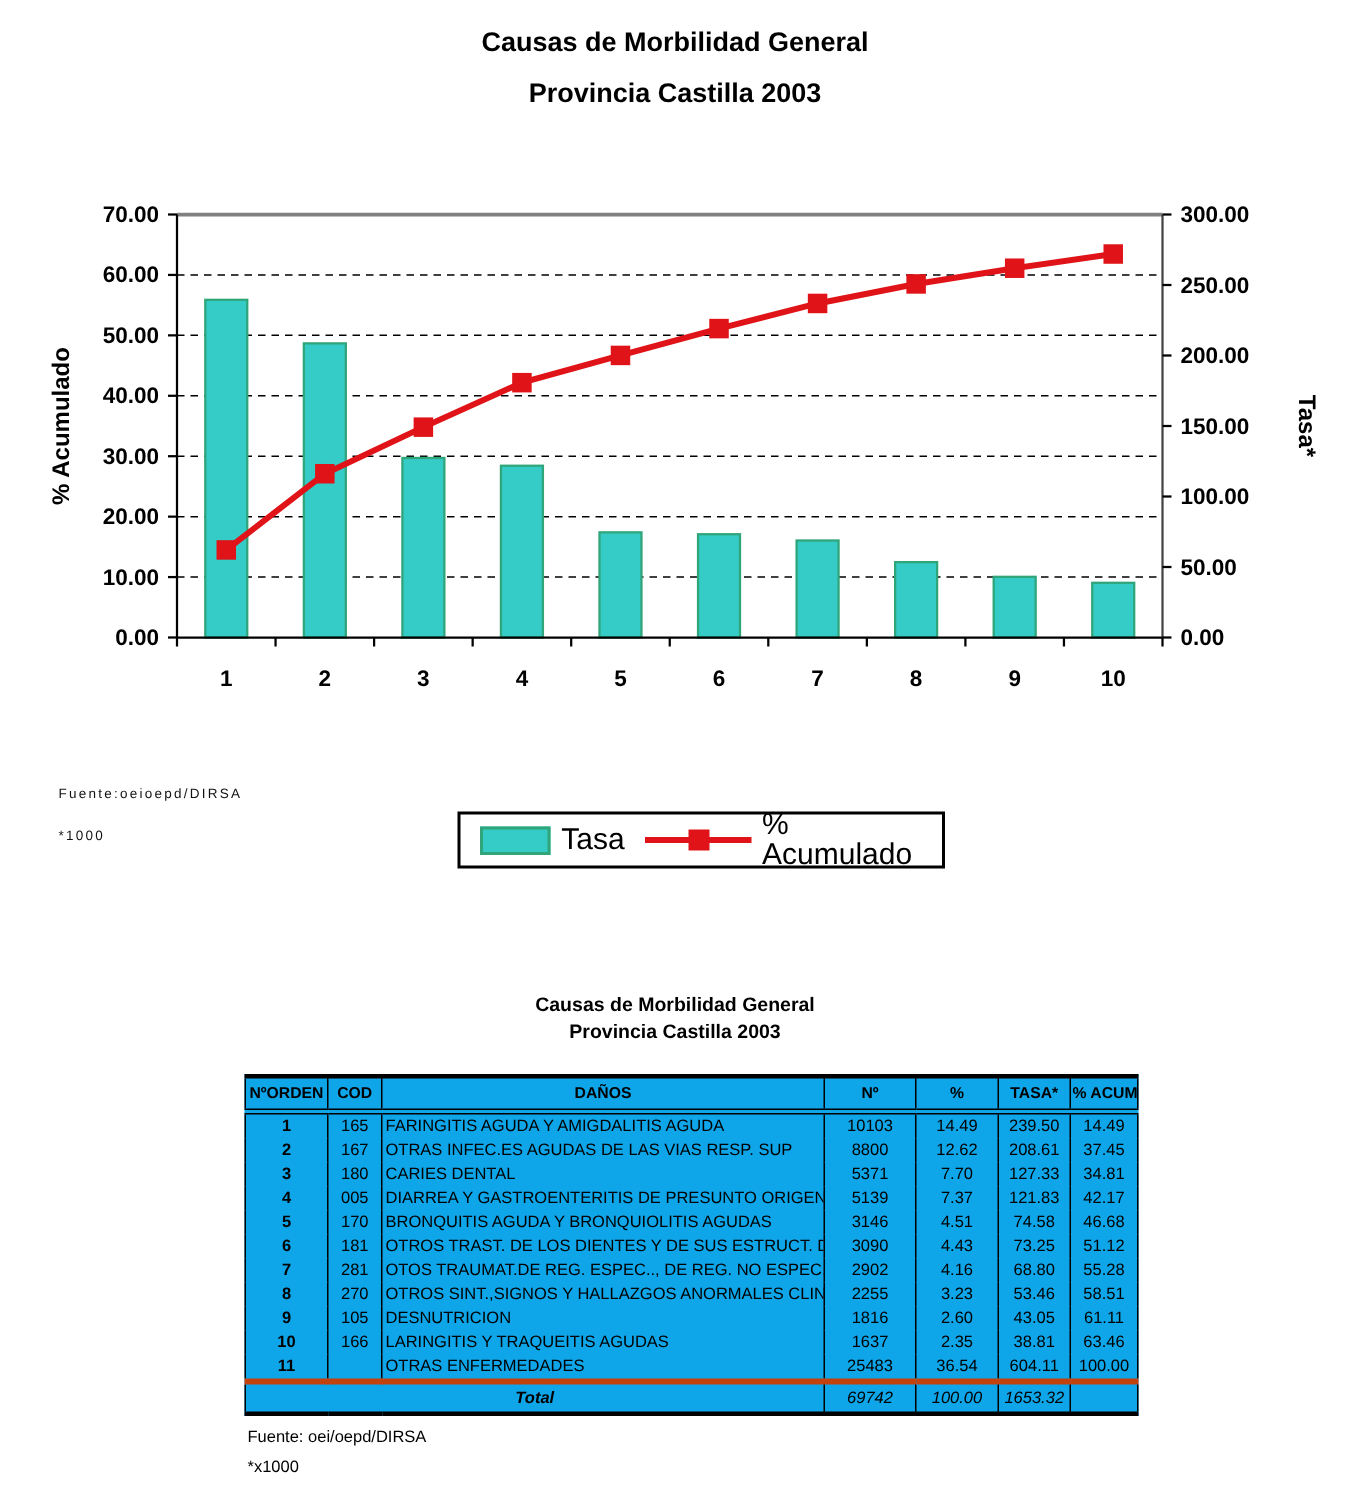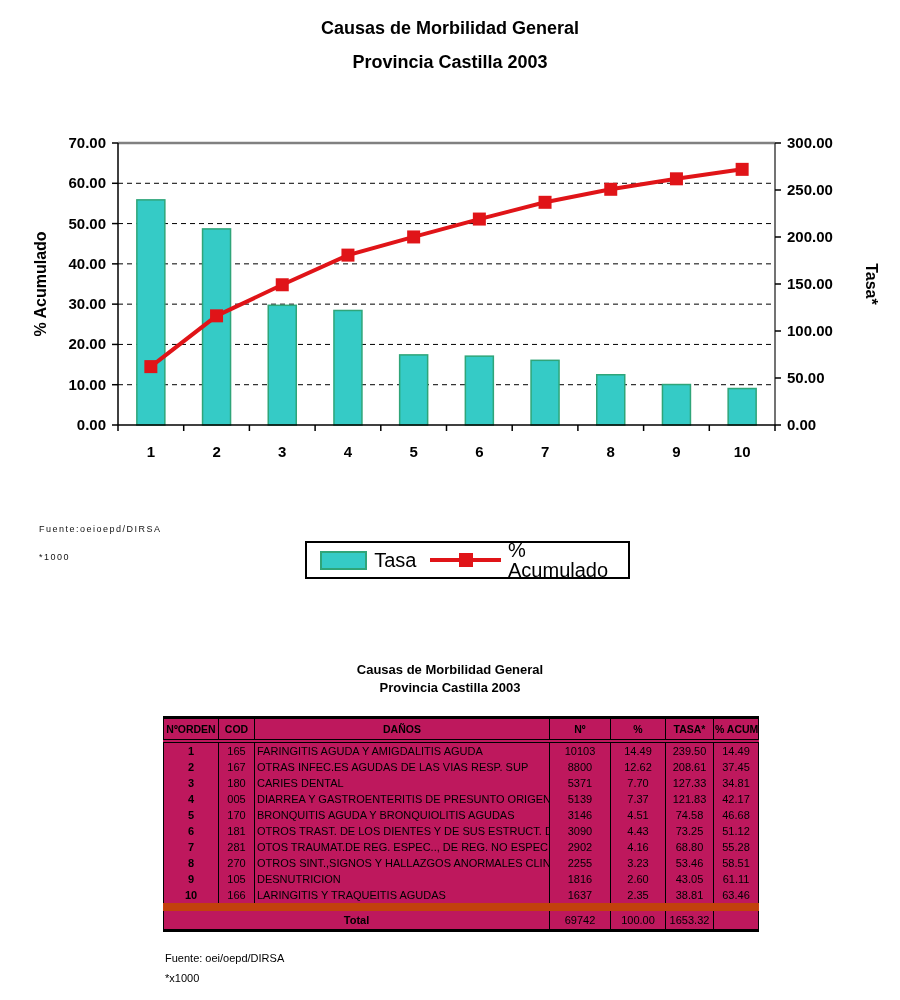--- a/index.html
+++ b/index.html
@@ -12,33 +12,33 @@
   .chart-fn{left:14px;font-size:9px;letter-spacing:1.5px;color:#111;padding-left:25px;}
   .legend-box{left:305px;top:541px;width:325px;height:38px;border:2px solid #000;
               box-sizing:border-box;display:flex;align-items:center;background:#fff;}
   .legend-swatch{margin-left:13px;width:48px;height:19px;box-sizing:border-box;}
   .legend-label{margin-left:7px;font-size:20px;line-height:20px;}
   .legend-line{position:relative;margin-left:14px;width:72px;height:14px;}
   .legend-line .seg{position:absolute;left:0;right:0;top:5px;height:4px;}
   .legend-line .mark{position:absolute;left:29px;top:0;width:14px;height:14px;}
   .table-title{left:0;right:0;text-align:center;font-size:13px;font-weight:bold;}
   .data-table{position:absolute;left:163px;top:716px;width:574px;border-collapse:collapse;
-              table-layout:fixed;font-size:11px;background:#be185d;
+              table-layout:fixed;font-size:11px;background:#0ea5e9;
               border-left:1px solid #000;border-right:1px solid #000;
               border-top:3px solid #000;border-bottom:3px solid #000;padding-left:28px;}
   .data-table th{border-left:1px solid #000;border-right:1px solid #000;
                  border-bottom:4px double #000;font-size:10.5px;font-weight:bold;
                  height:20px;text-align:center;padding:0 1px;white-space:nowrap;overflow:hidden;}
   .data-table td{border-left:1px solid #000;border-right:1px solid #000;height:16px;
                  padding:0 2px;white-space:nowrap;overflow:hidden;}
   .data-table .c0{font-weight:bold;text-align:center;}
   .data-table .c1{text-align:center;}
   .data-table .c2{text-align:left;}
   .data-table .c3,.data-table .c4,.data-table .c5,.data-table .c6{text-align:center;}
-  .data-table .total-row td{border-top:8px solid #c2410c;height:18px;}
+  .data-table .total-row td{border-top:4px solid #c2410c;height:18px;font-style:italic;}
   .data-table .total-label{font-weight:bold;text-align:center;}
   .table-fn{left:165px;font-size:11px;}
 </style>
 </head>
 <body>
 
 <div class="page">
 
   <div class="abs chart-title" style="top:18px">Causas de Morbilidad General</div>
   <div class="abs chart-title" style="top:52px">Provincia Castilla 2003</div>
@@ -243,20 +243,29 @@
         </tr>
         <tr>
           <td class="c0">10</td>
           <td class="c1">166</td>
           <td class="c2">LARINGITIS Y TRAQUEITIS AGUDAS</td>
           <td class="c3">1637</td>
           <td class="c4">2.35</td>
           <td class="c5">38.81</td>
           <td class="c6">63.46</td>
         </tr>
+        <tr>
+          <td class="c0">11</td>
+          <td class="c1"></td>
+          <td class="c2">OTRAS ENFERMEDADES</td>
+          <td class="c3">25483</td>
+          <td class="c4">36.54</td>
+          <td class="c5">604.11</td>
+          <td class="c6">100.00</td>
+        </tr>
         <tr class="total-row">
           <td colspan="3" class="total-label">Total</td>
           <td class="c3">69742</td>
           <td class="c4">100.00</td>
           <td class="c5">1653.32</td>
           <td class="c6"></td>
         </tr>
       </tbody>
   </table>
 

